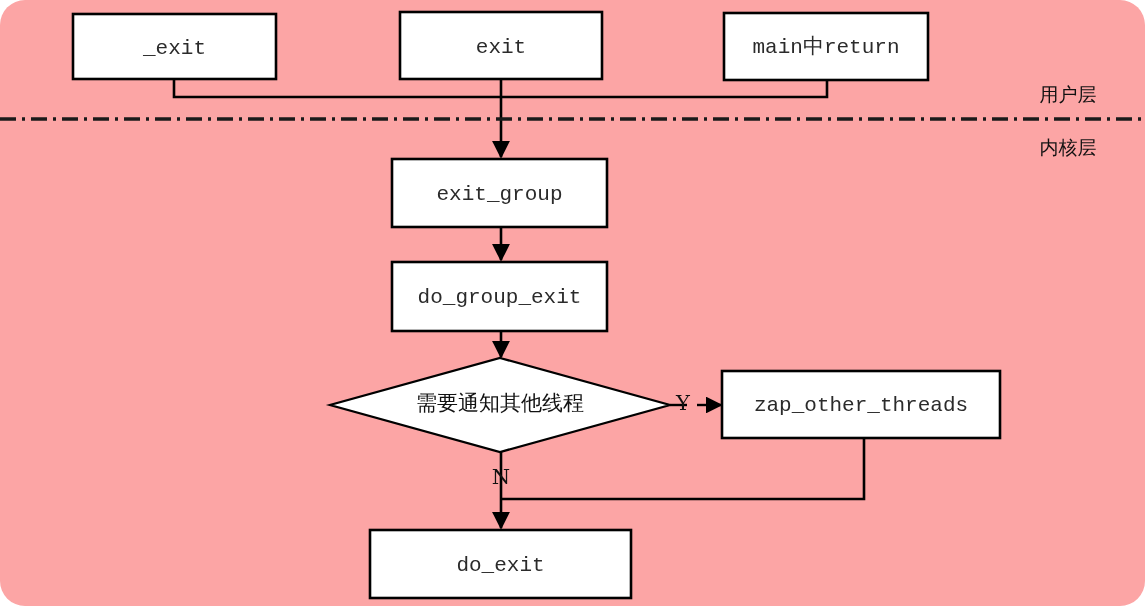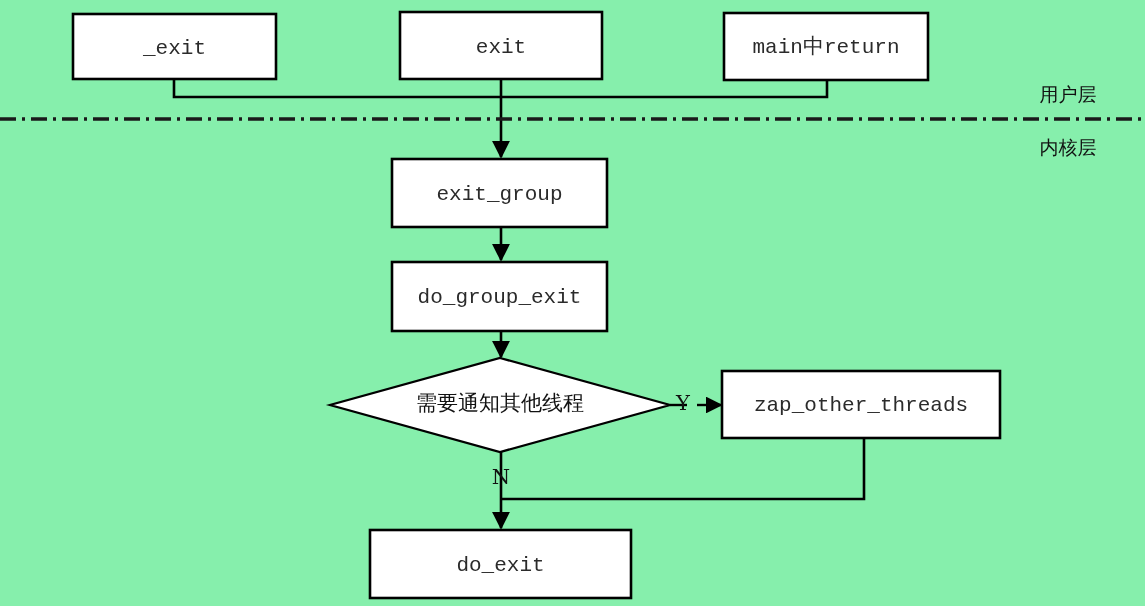--- a/index.html
+++ b/index.html
@@ -7,22 +7,23 @@
     padding: 0;
     background: #ffffff;
   }
   body {
     font-family: "Liberation Sans", sans-serif;
   }
   #canvas {
     position: relative;
     width: 1145px;
     height: 606px;
-    background: #86efac;
+    background: #fca5a5;
     overflow: hidden;
+    border-radius: 25px;
   }
   svg.flow {
     position: absolute;
     left: 0;
     top: 0;
     width: 1145px;
     height: 606px;
   }
   .node-rect {
     fill: #ffffff;

